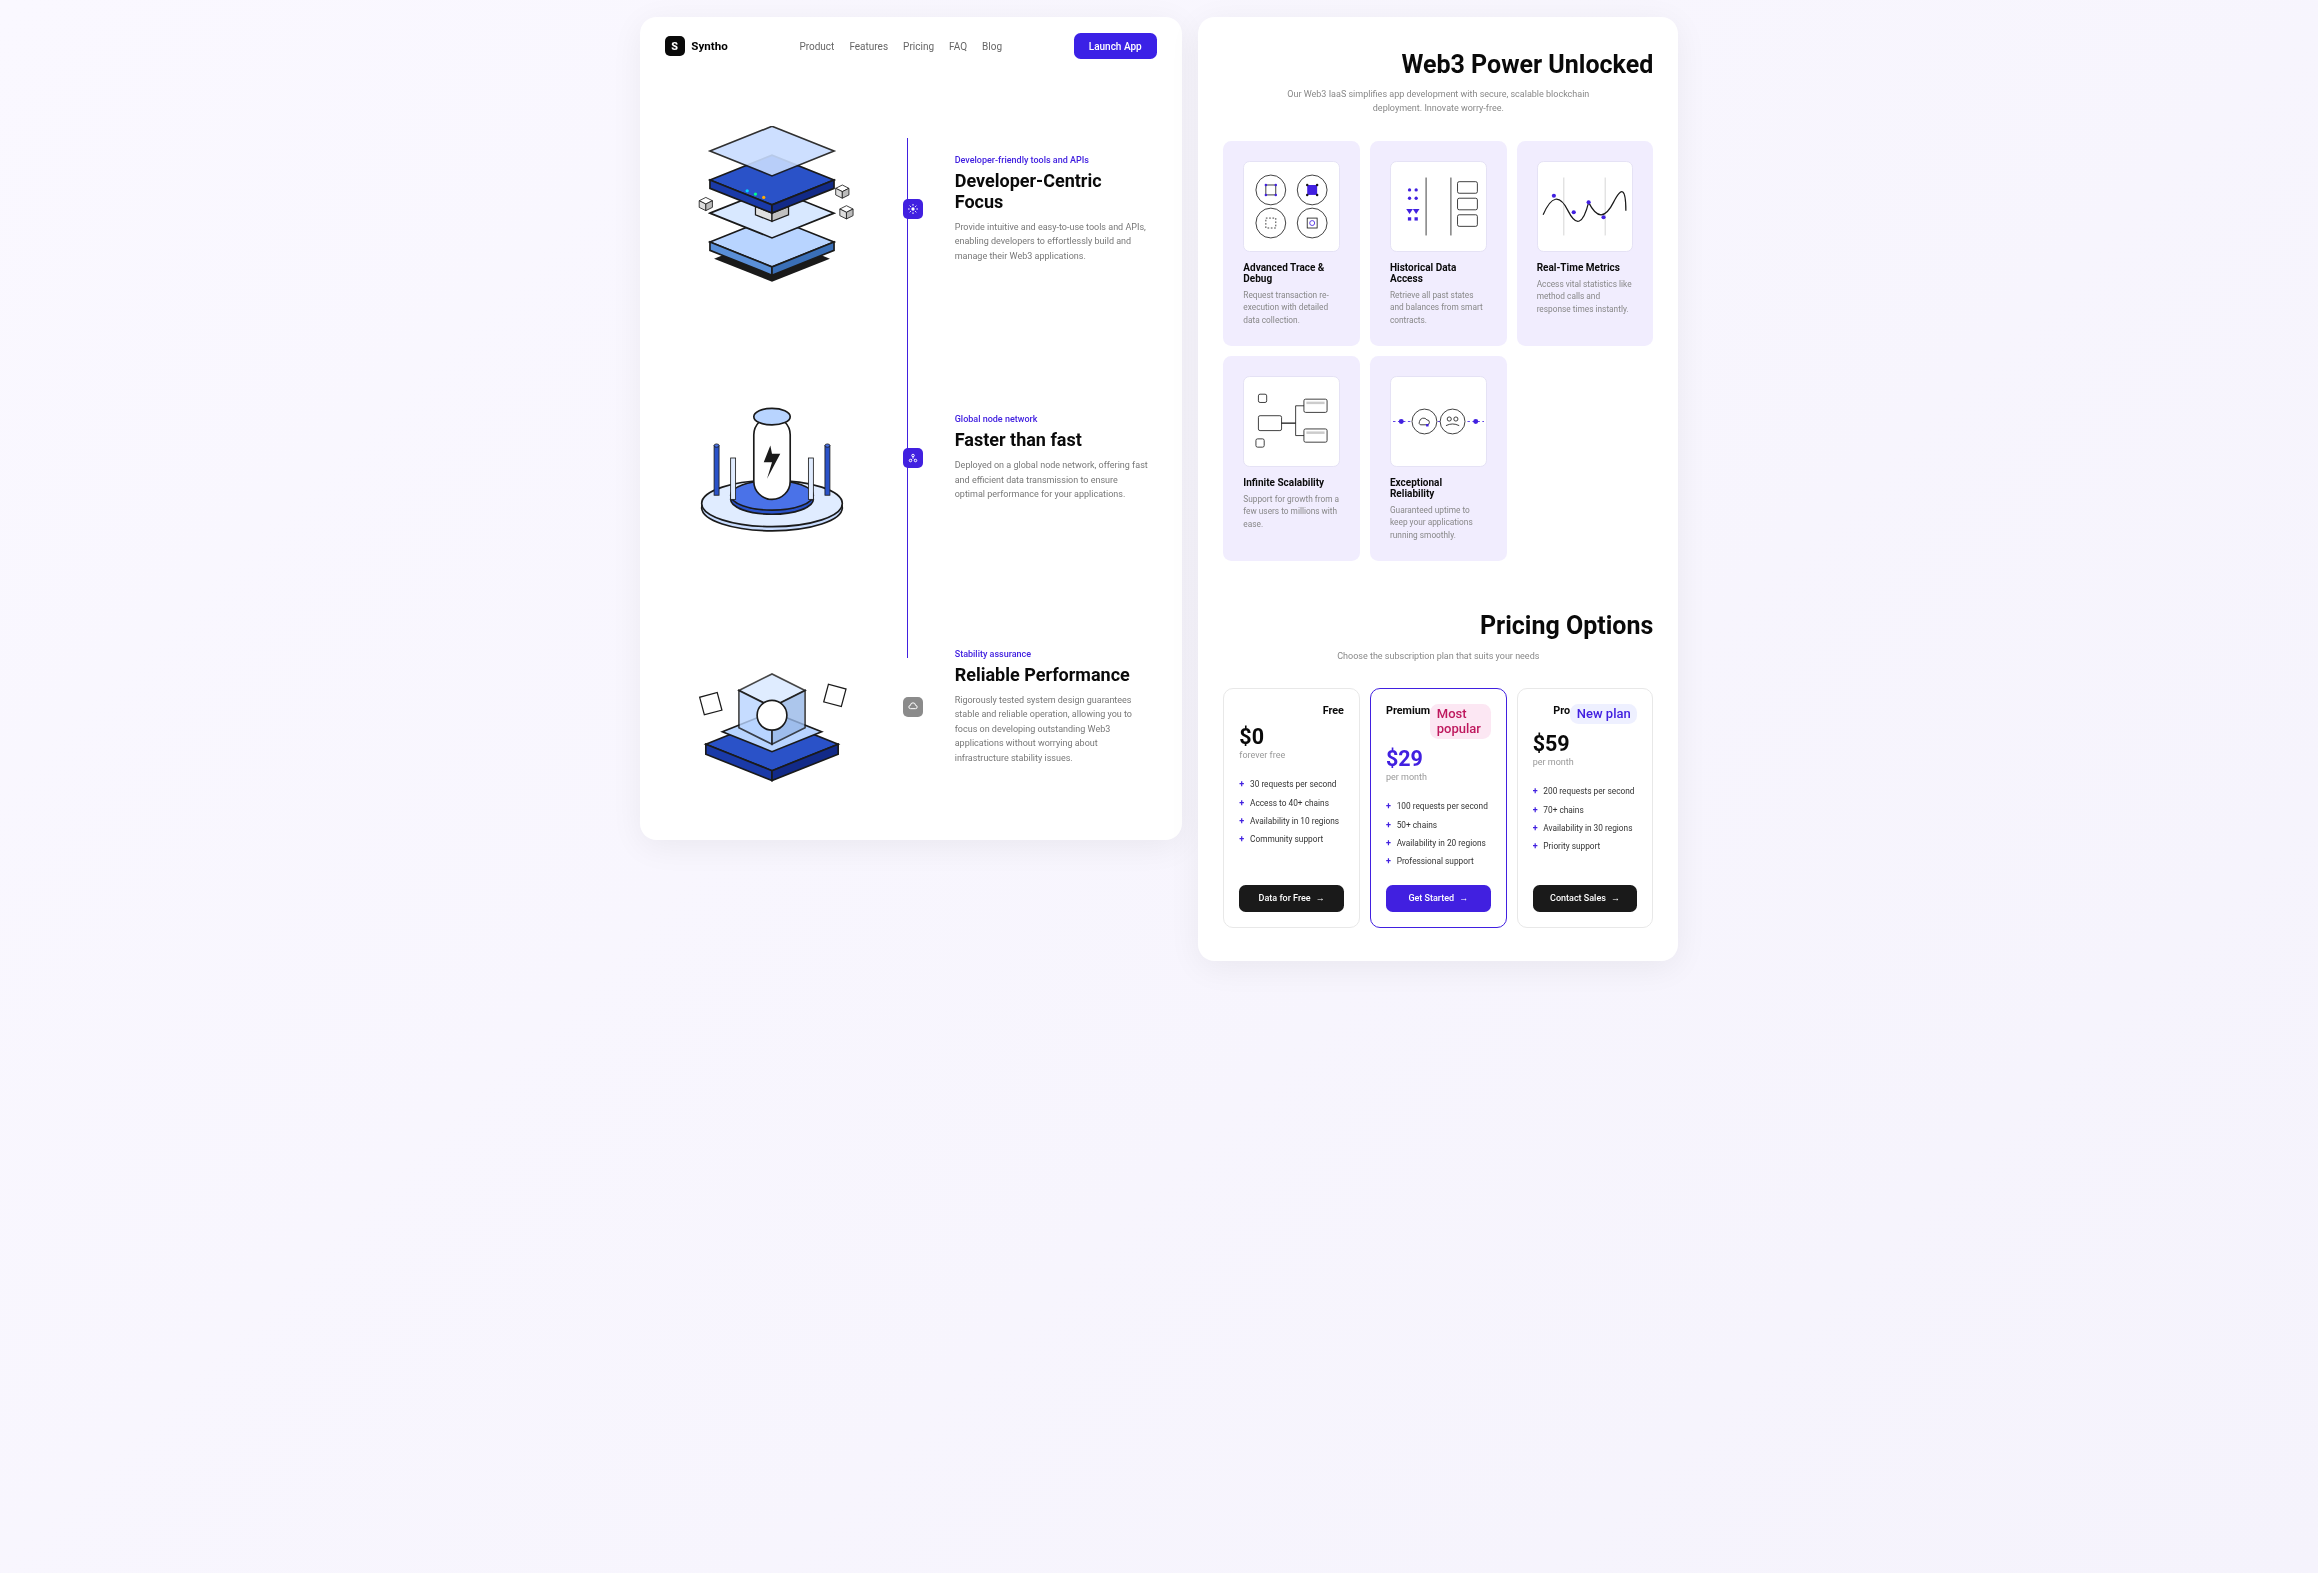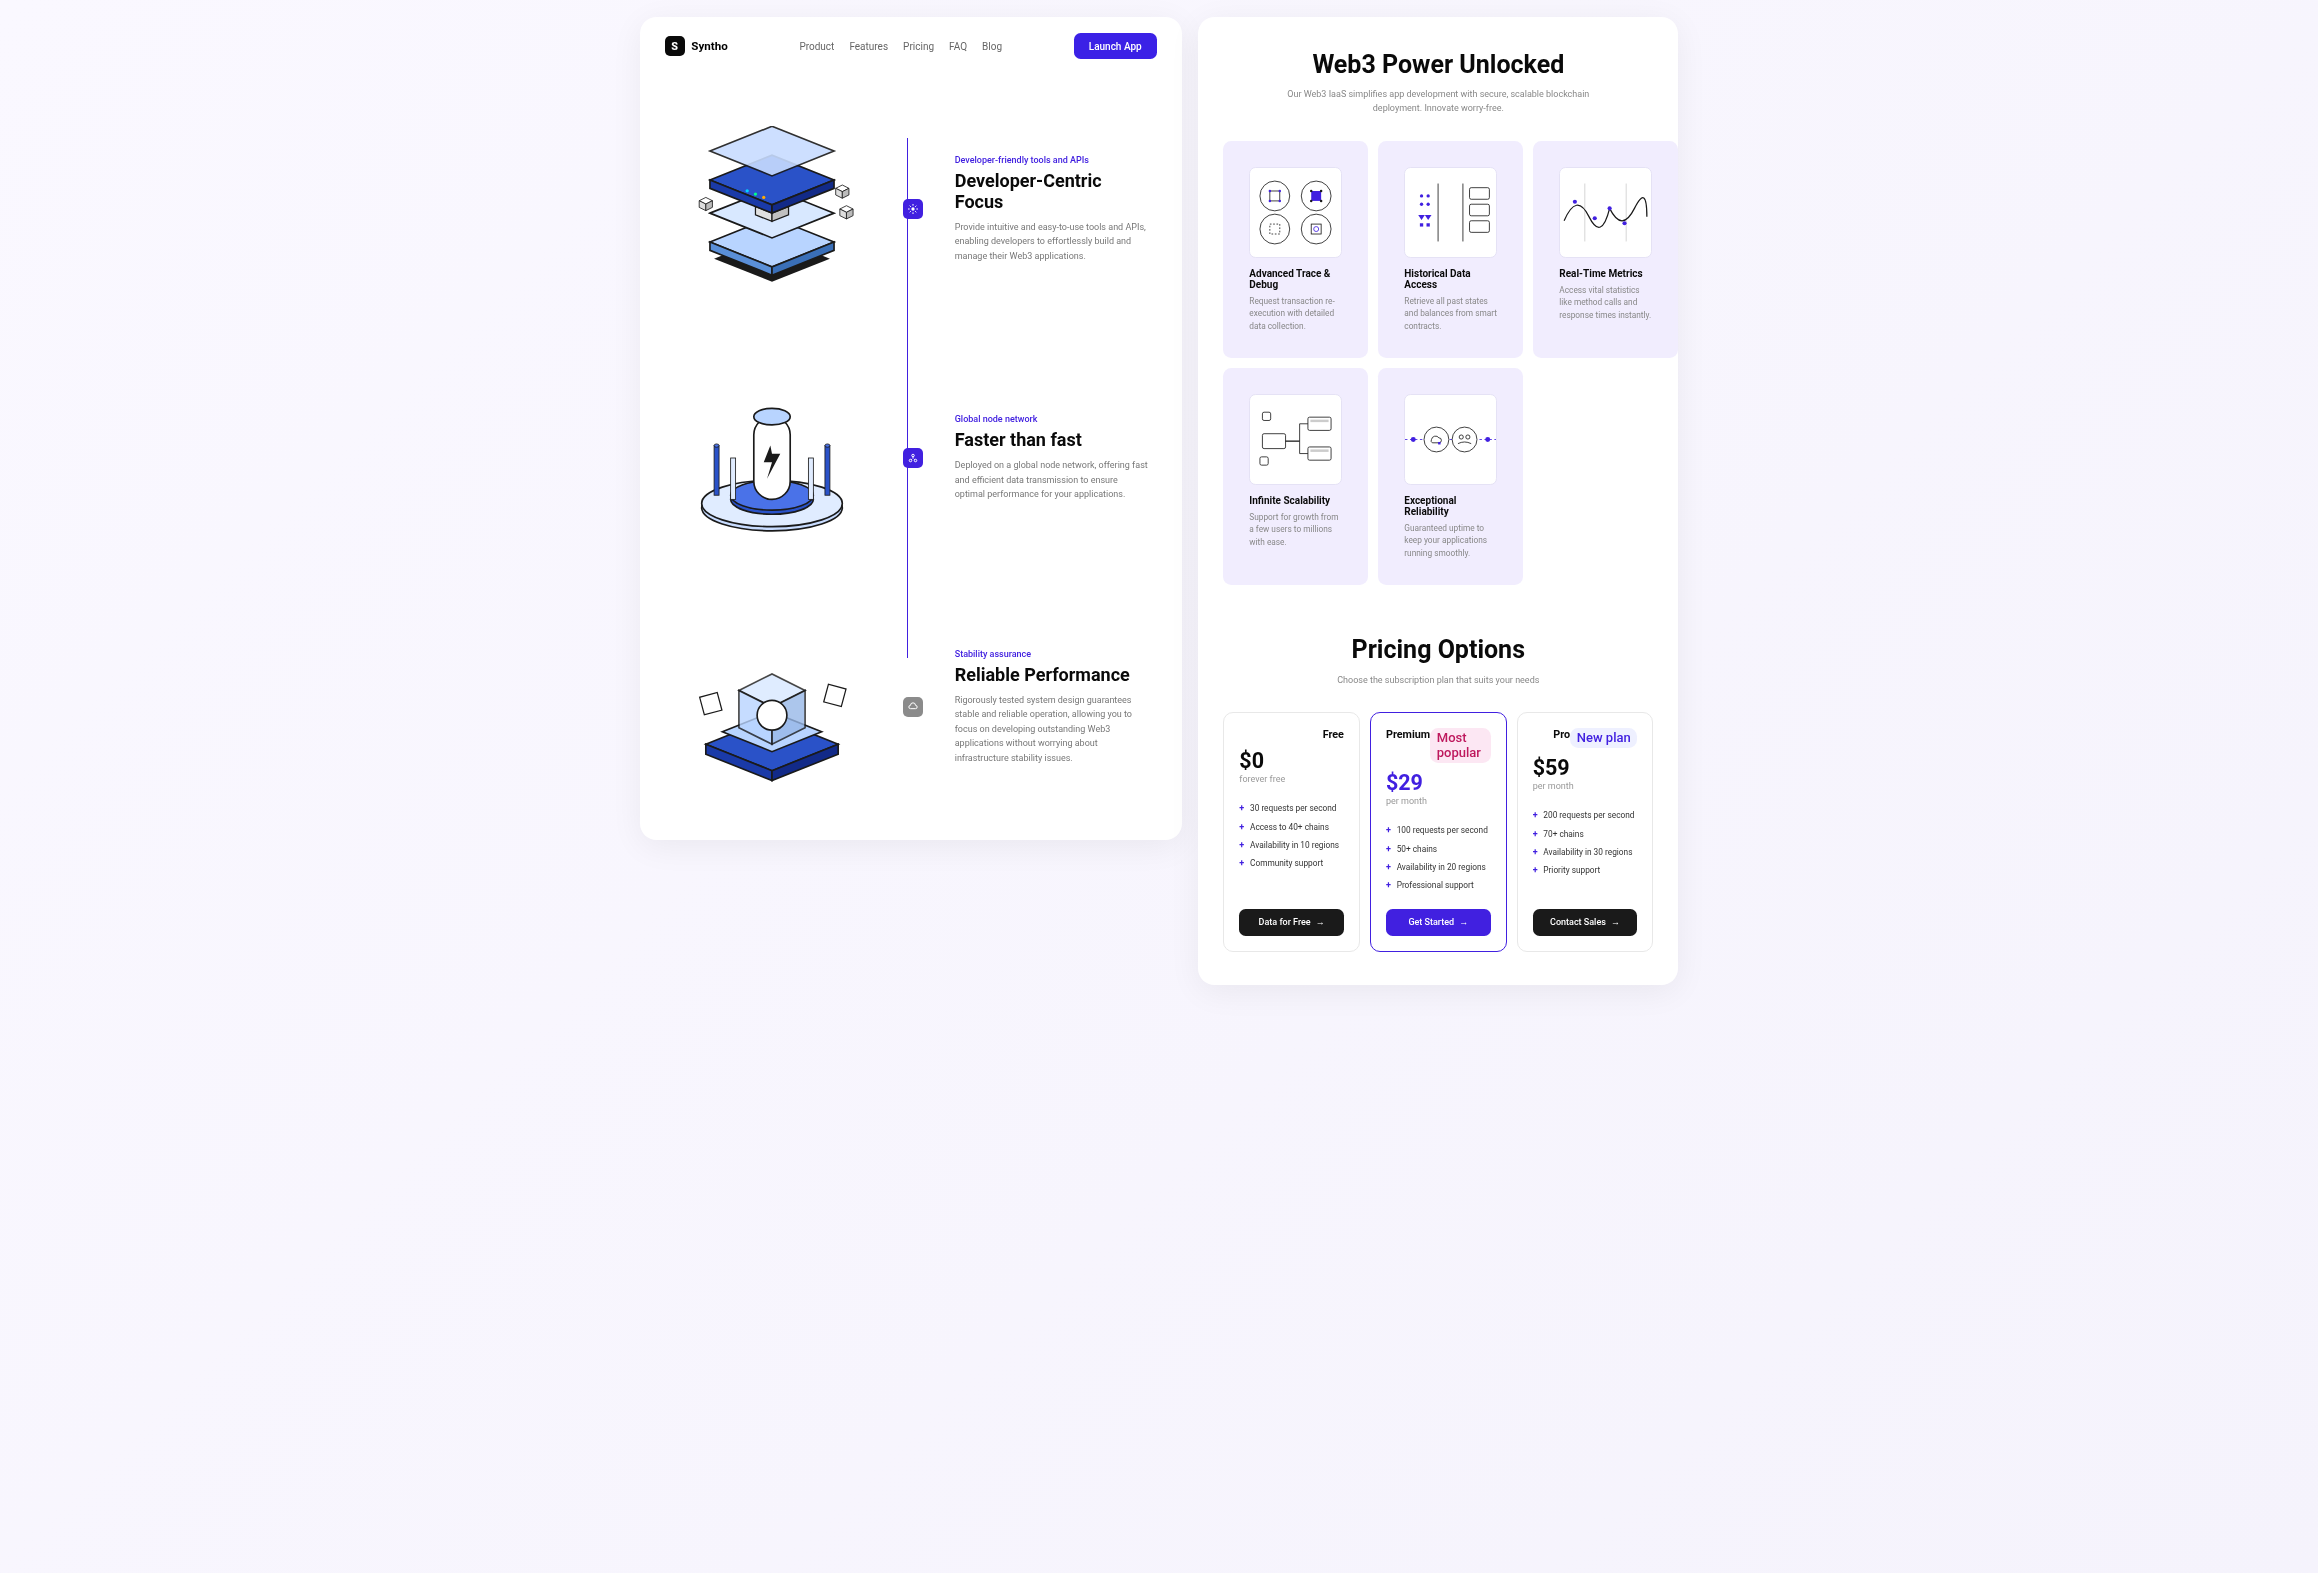--- a/index.html
+++ b/index.html
@@ -18,24 +18,24 @@
 .feature-row:last-child{margin-bottom:0}
 .feature-illus{width:199px;height:166px;flex-shrink:0;display:flex;align-items:center;justify-content:center}
 .feature-timeline{width:33px;display:flex;flex-direction:column;align-items:center;position:relative}
 .timeline-icon{width:20px;height:20px;border-radius:5px;display:flex;align-items:center;justify-content:center;font-size:9px;color:#fff}
 .timeline-icon.active{background:#4120e0}
 .timeline-icon.inactive{background:#8b8b8b}
 .feature-content{flex:1}
 .feature-eyebrow{color:#4120e0;font-size:9px;font-weight:500;margin-bottom:5px}
 .feature-title{font-size:18px;font-weight:700;color:#0a0a0a;margin-bottom:8.3px}
 .feature-desc{font-size:9px;color:#777;line-height:1.6;max-width:232px}
-.section-title{font-size:25px;font-weight:700;text-align:center;color:#0a0a0a;margin-bottom:8.3px}
+.section-title{font-size:25px;font-weight:700;text-align:right;color:#0a0a0a;margin-bottom:8.3px}
 .section-sub{font-size:9px;color:#888;text-align:center;max-width:315px;margin:0 auto 25px;line-height:1.6}
 .grid{display:grid;grid-template-columns:repeat(3,1fr);gap:10px;margin-bottom:50px}
-.card{background:#f1edfe;border-radius:8.3px;padding:26px;display:flex;flex-direction:column}
+.card{background:#f1edfe;border-radius:8.3px;padding:20px;display:flex;flex-direction:column}
 .card-illus{background:#fff;border-radius:6.6px;height:91px;margin-bottom:10px;display:flex;align-items:center;justify-content:center;border:0.8px solid #e5e2f5}
 .card-title{font-size:10px;font-weight:700;color:#0a0a0a;margin-bottom:5px}
 .card-desc{font-size:8.3px;color:#888;line-height:1.5}
 .pricing-grid{display:grid;grid-template-columns:repeat(3,1fr);gap:10px}
 .price-card{background:#fff;border:0.8px solid #e8e8e8;border-radius:10px;padding:15px;display:flex;flex-direction:column}
 .price-card.highlight{border:1.7px solid #4120e0}
 .price-header{display:flex;justify-content:flex-end;align-items:flex-start;margin-bottom:6.6px}
 .price-plan{font-size:10.8px;font-weight:700;color:#0a0a0a}
 .price-badge{font-size:13px;padding:2.5px 6.6px;border-radius:8.3px;font-weight:500}
 .badge-popular{background:#fce7f3;color:#be185d}

